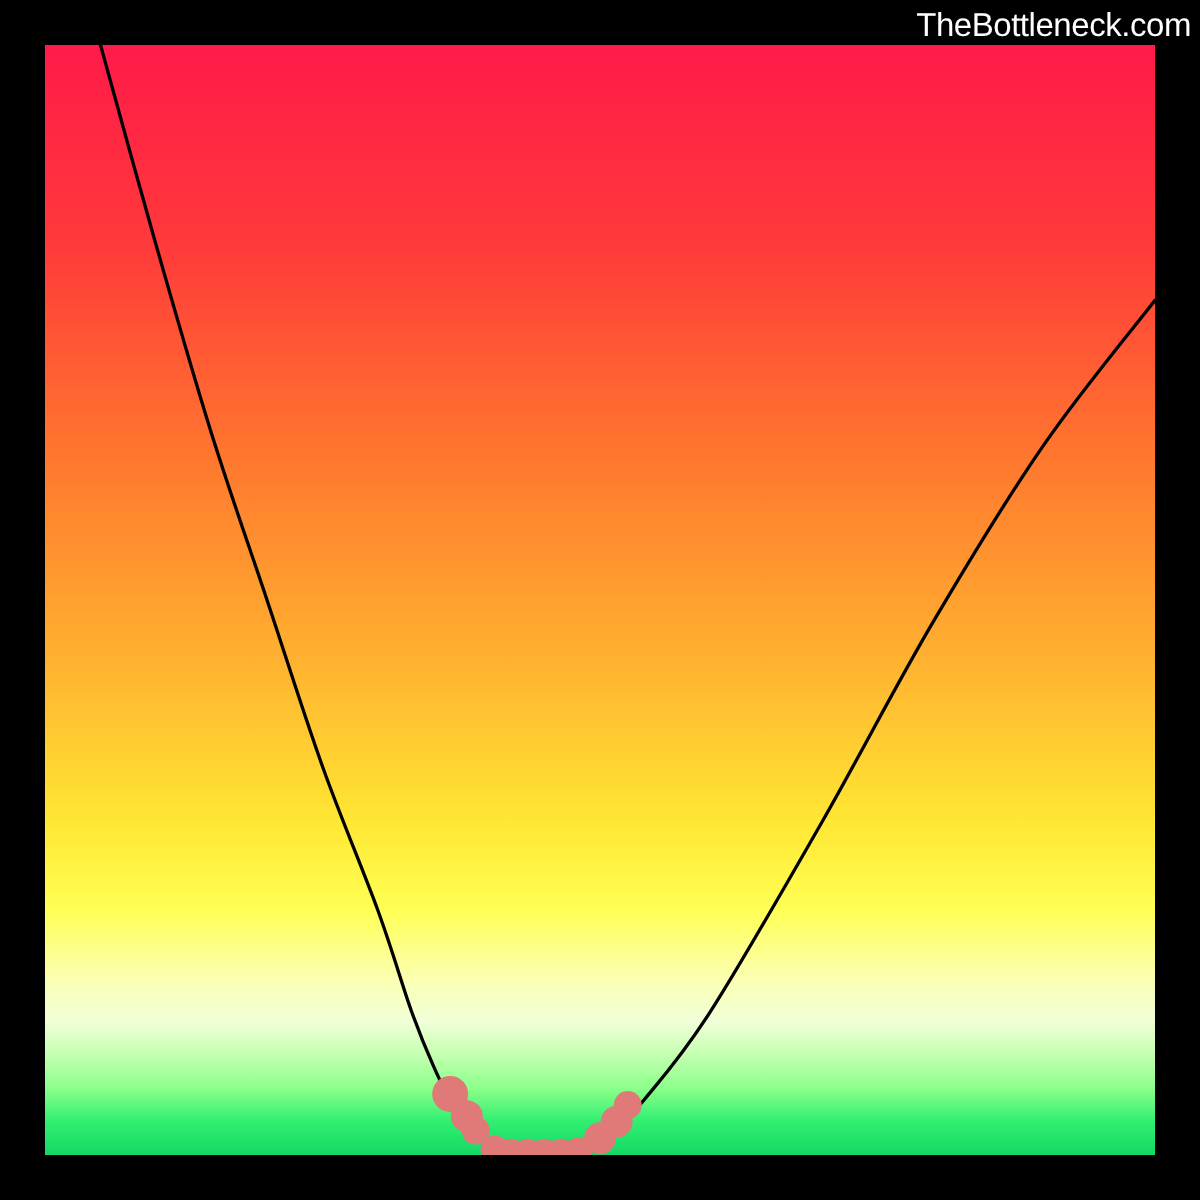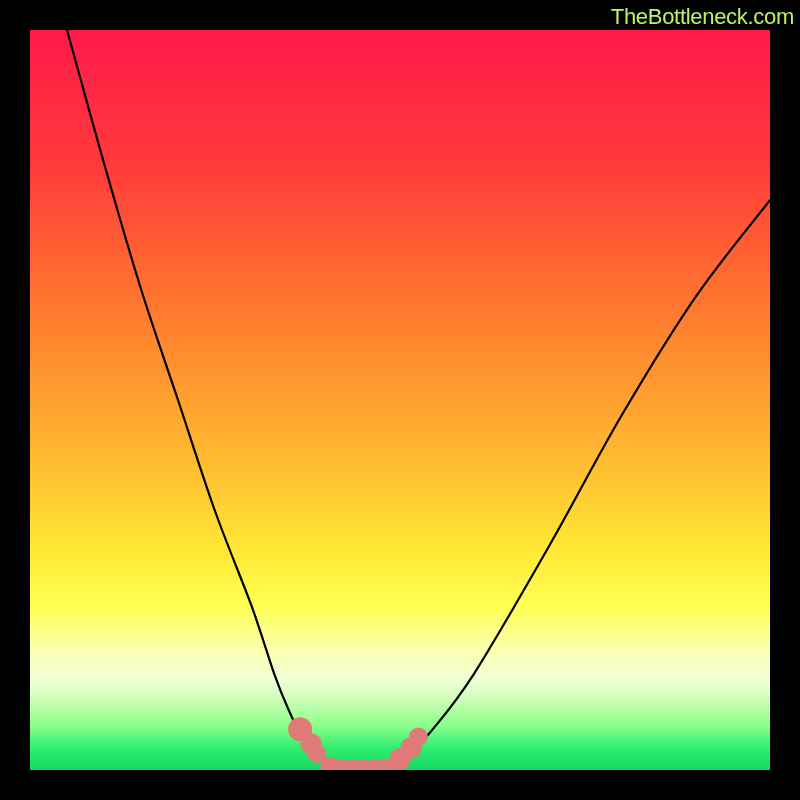--- a/index.html
+++ b/index.html
@@ -24,21 +24,21 @@
     position: absolute;
     left: 0;
     top: 0;
     width: 740px;
     height: 740px;
   }
   .watermark {
     position: absolute;
     top: 4px;
     right: 6px;
-    color: #bef264;
+    color: #ffffff;
     font-size: 22px;
     font-weight: 500;
     z-index: 10;
     letter-spacing: -0.3px;
   }
   svg.curves {
     position: absolute;
     left: 0;
     top: 0;
     z-index: 5;

